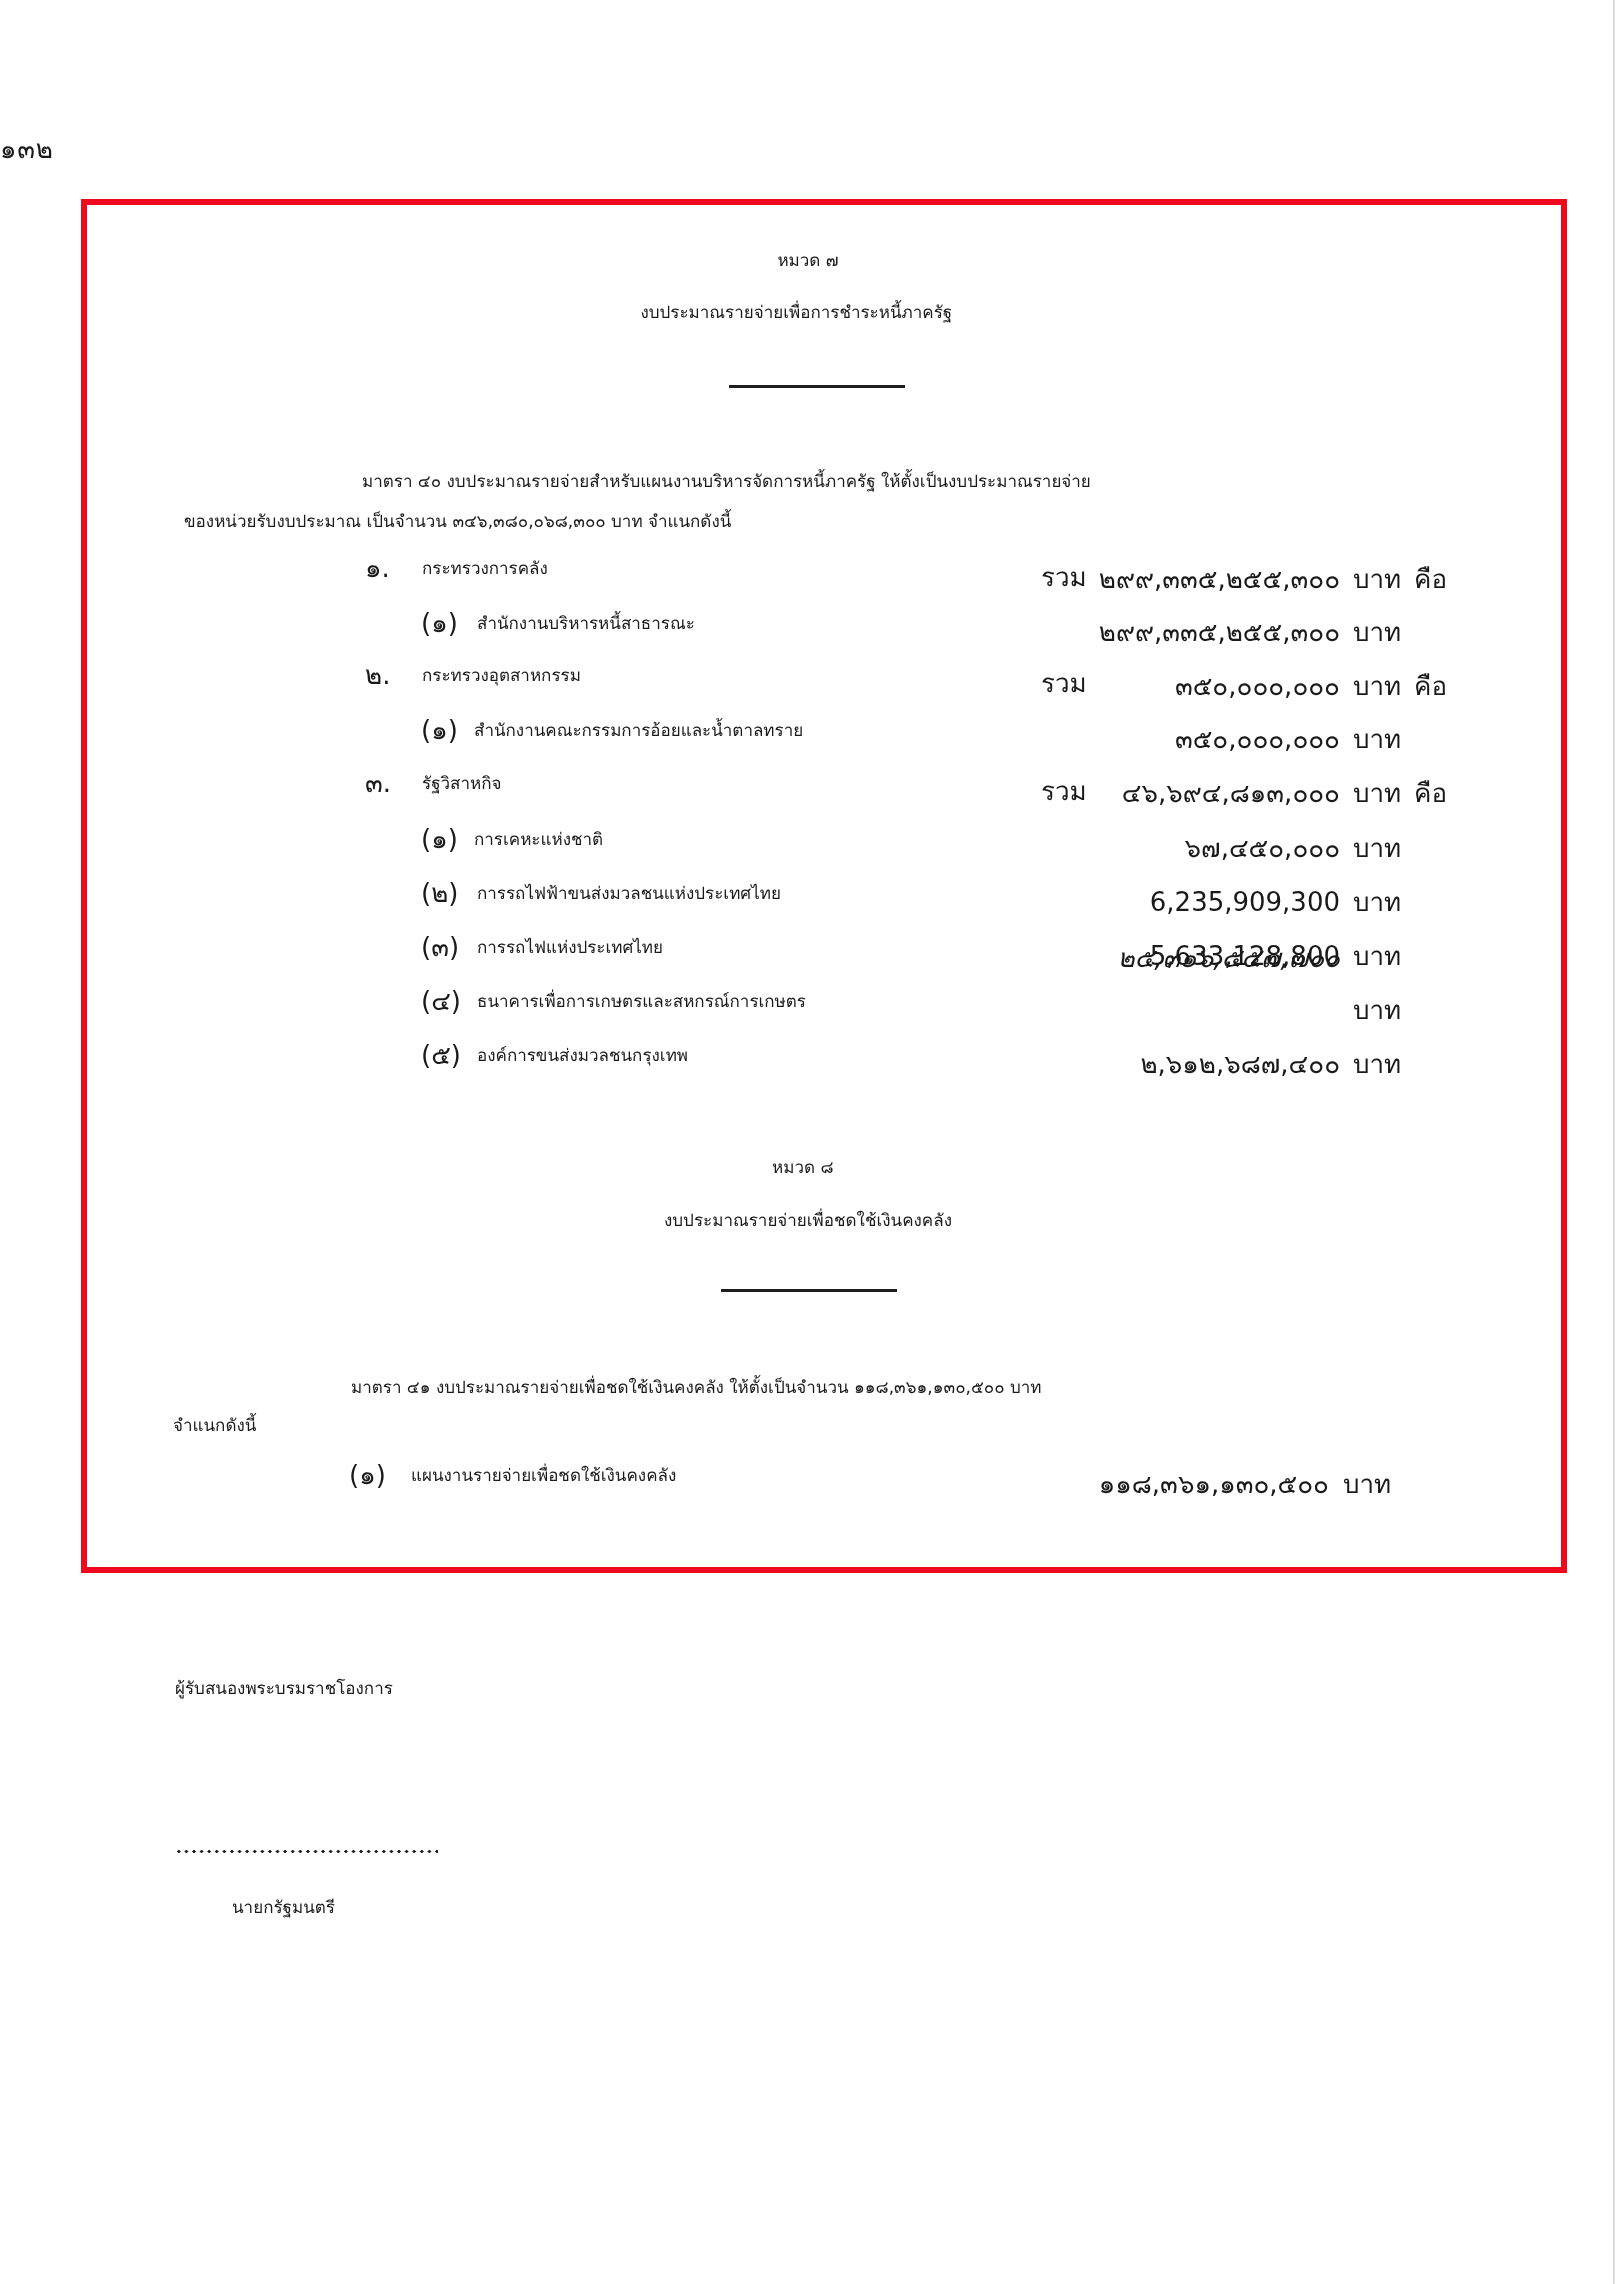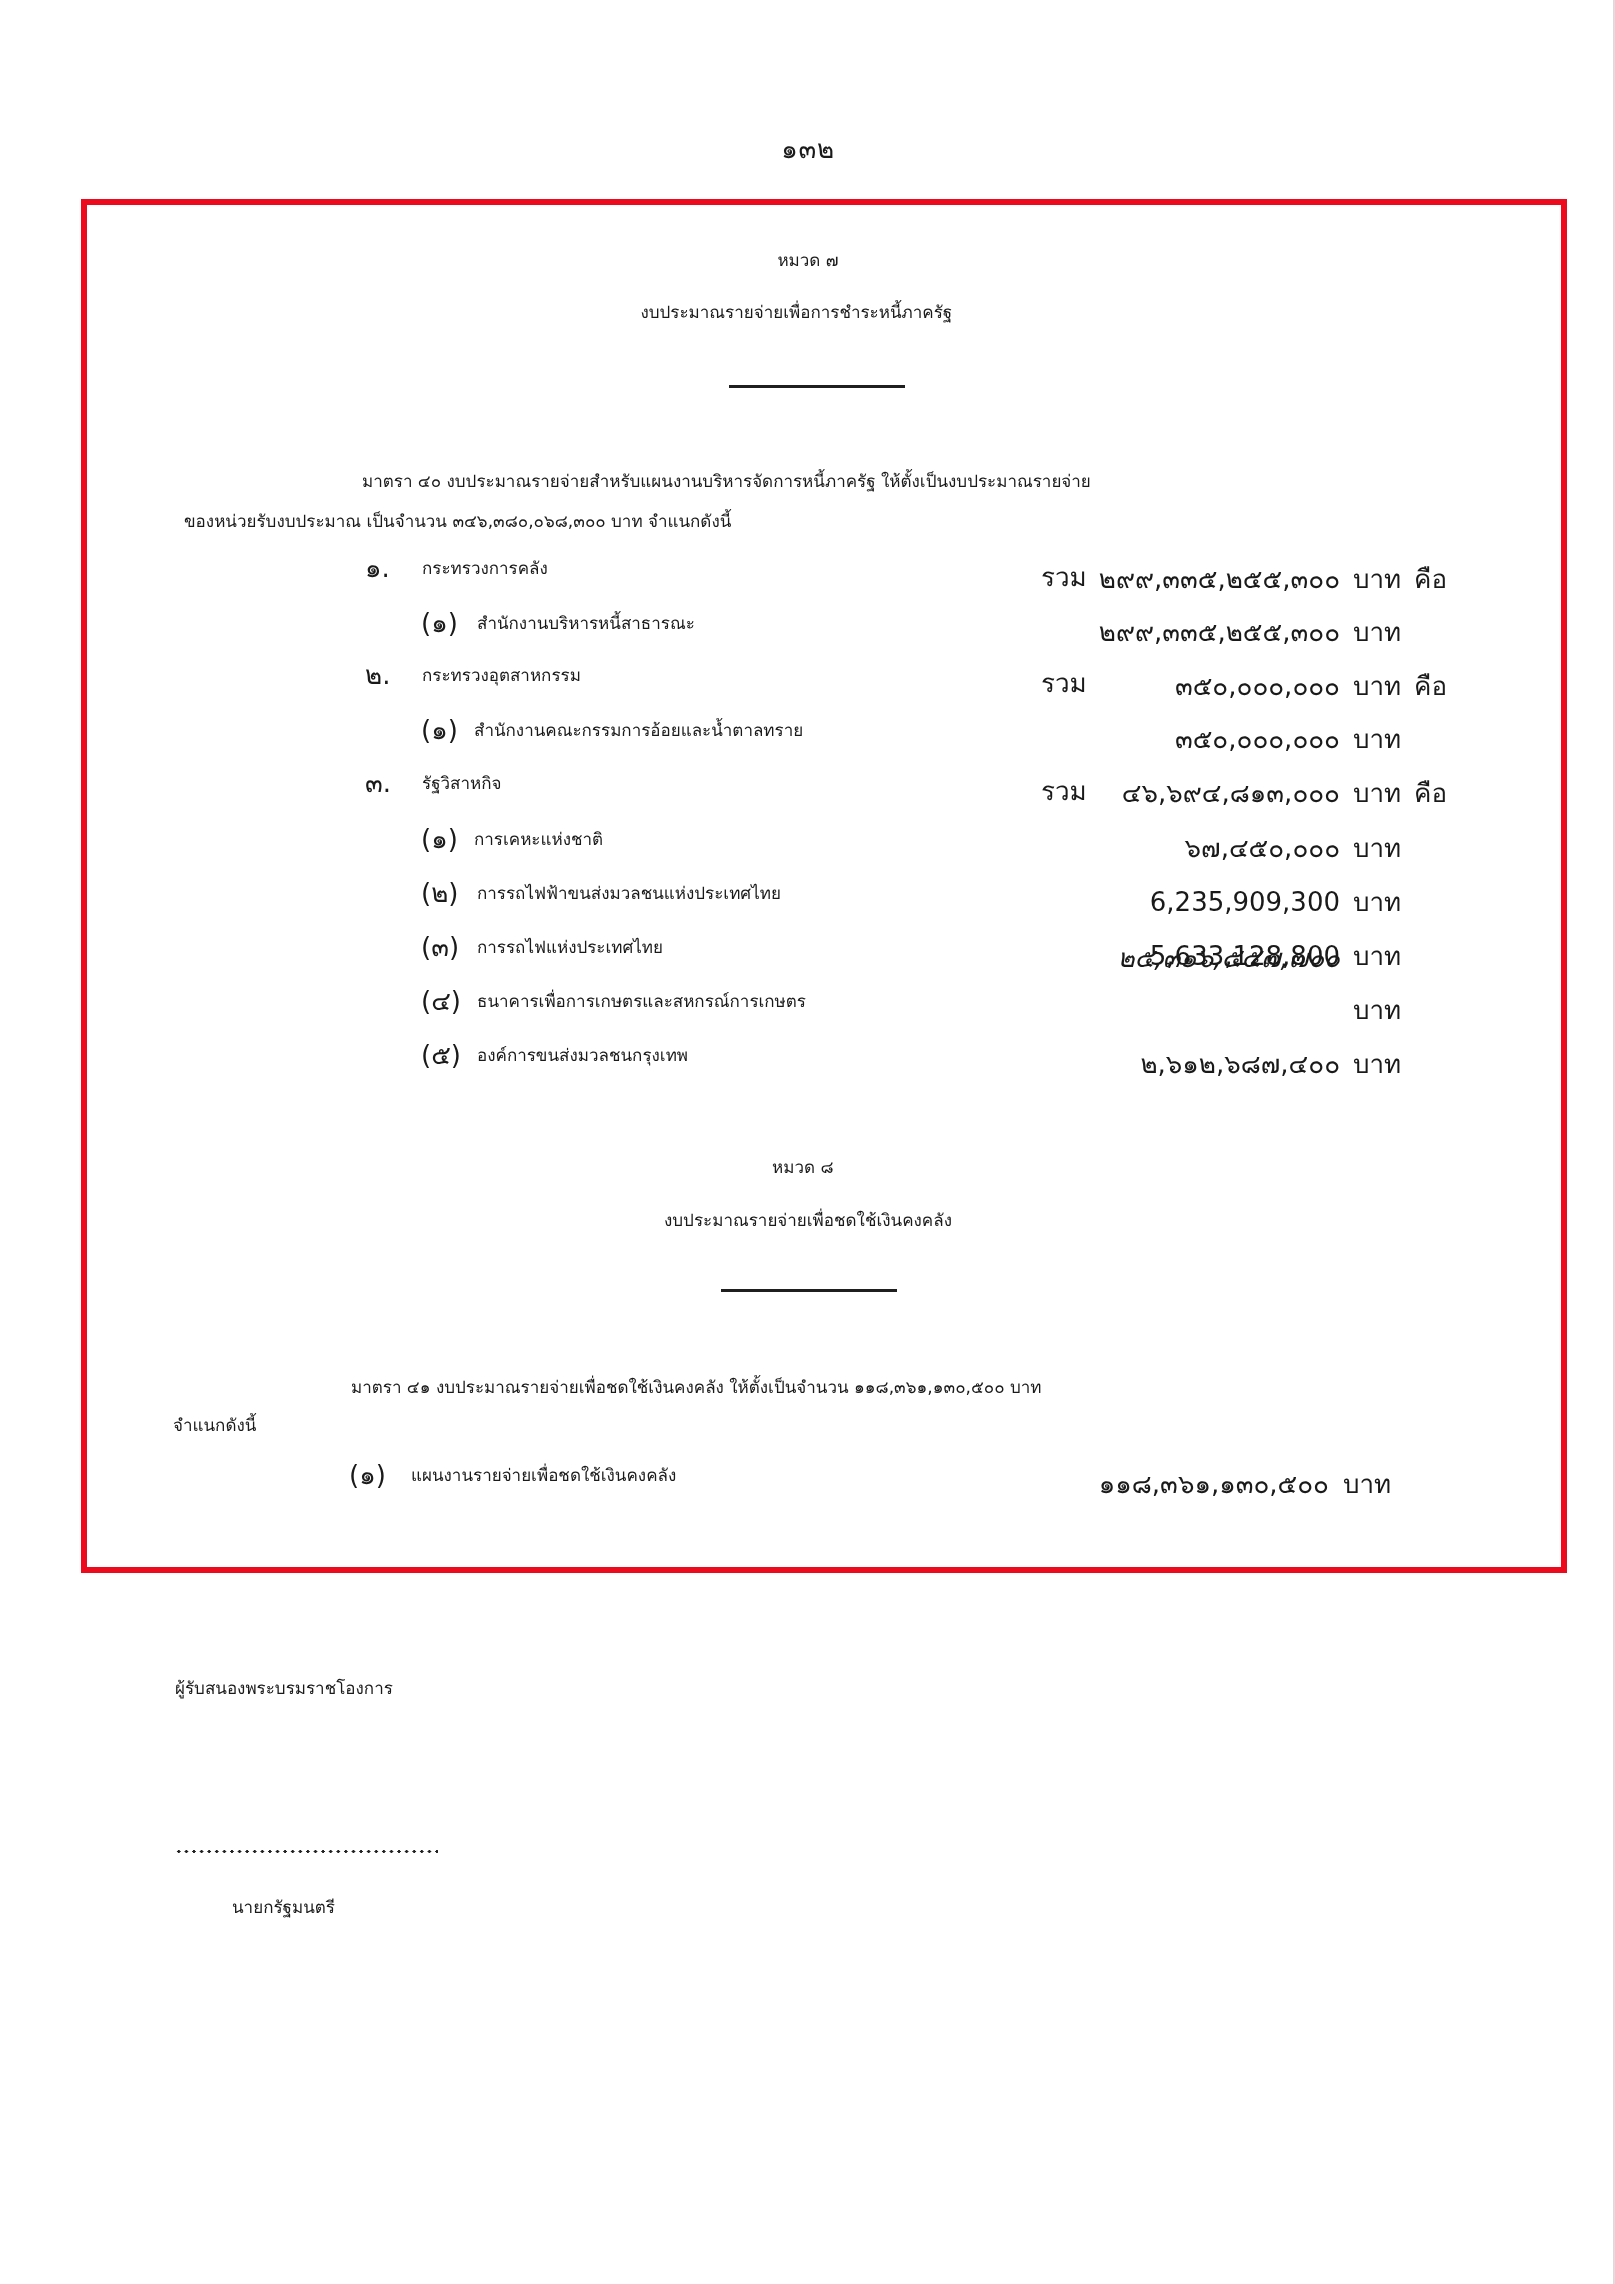--- a/index.html
+++ b/index.html
@@ -21,21 +21,20 @@
       top: 0;
       width: 2px;
       height: 2284px;
       background: linear-gradient(to right, #e6e6e6, #cfcfcf, #eeeeee);
     }
     .page-number {
       position: absolute;
       top: 128px;
       left: 0;
       width: 1616px;
-      text-align: center;
       font-size: 26px;
       letter-spacing: 0.7px;
     }
     .red-frame {
       position: absolute;
       left: 81px;
       top: 199px;
       width: 1474px;
       height: 1362px;
       border: 6.5px solid #ED0A1C;

